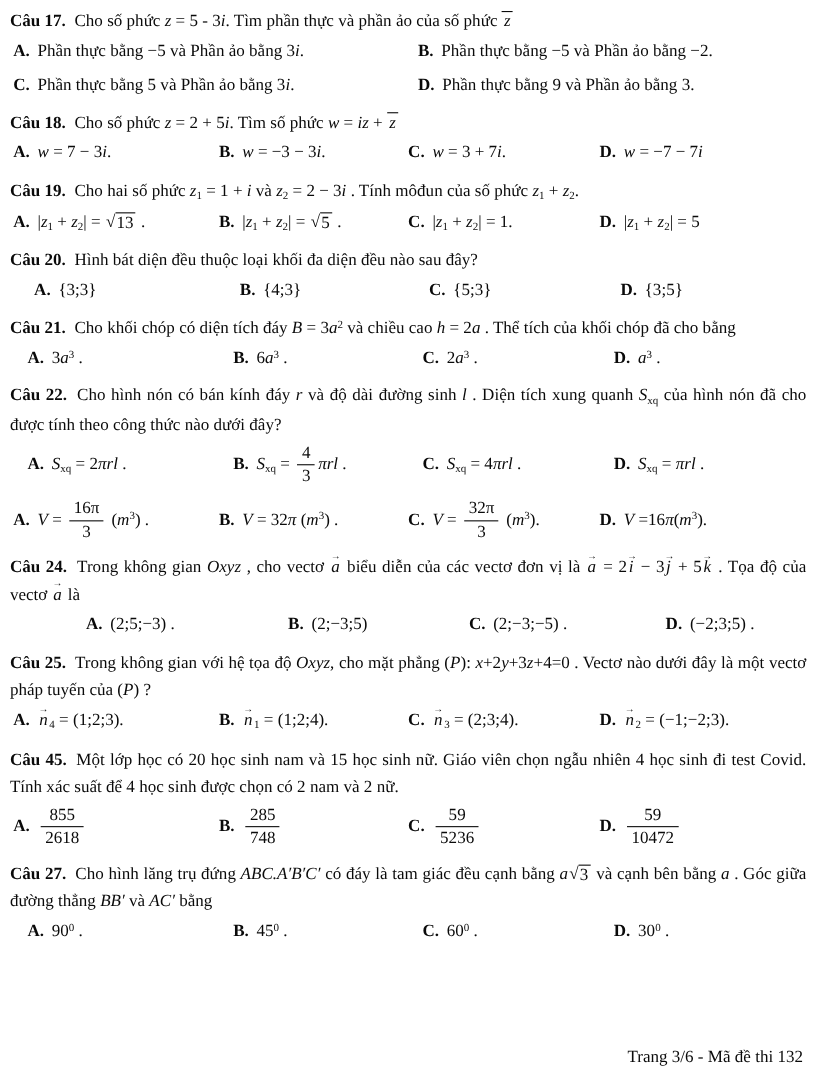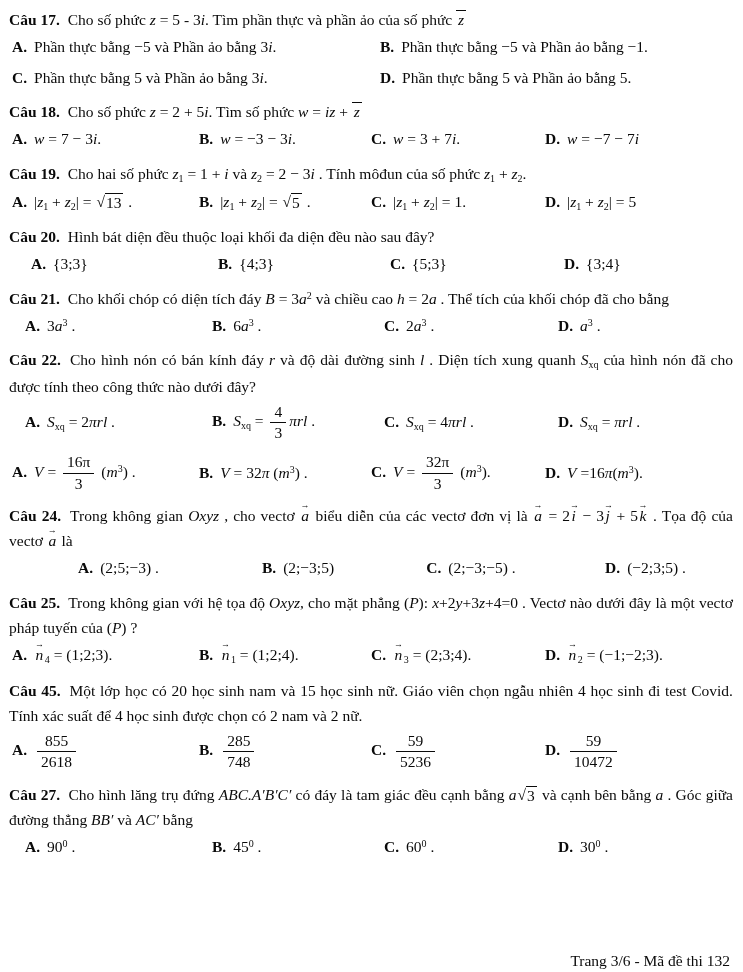--- a/index.html
+++ b/index.html
@@ -35,25 +35,25 @@
 </head>
 <body>
 
 <main>
   <div id="qlist">
   <section class="question">
     <p class="qtext"><b class="qlabel">Câu 17. </b><span class="qbody">Cho số phức <span class="i">z</span> = 5 - 3<span class="i">i</span>. Tìm phần thực và phần ảo của số phức <span class="ov">z</span></span></p>
     <div class="options cols2" style="padding-left: 3px;">
   <span class="option"><b class="okey">A.</b><span class="otext">Phần thực bằng −5 và Phần ảo bằng 3<span class="i">i</span>.</span></span>
 
-  <span class="option"><b class="okey">B.</b><span class="otext">Phần thực bằng −5 và Phần ảo bằng −1.</span></span>
+  <span class="option"><b class="okey">B.</b><span class="otext">Phần thực bằng −5 và Phần ảo bằng −2.</span></span>
 
   <span class="option"><b class="okey">C.</b><span class="otext">Phần thực bằng 5 và Phần ảo bằng 3<span class="i">i</span>.</span></span>
 
-  <span class="option"><b class="okey">D.</b><span class="otext">Phần thực bằng 5 và Phần ảo bằng 5.</span></span>
+  <span class="option"><b class="okey">D.</b><span class="otext">Phần thực bằng 9 và Phần ảo bằng 3.</span></span>
 </div>
   </section>
 
   <section class="question">
     <p class="qtext"><b class="qlabel">Câu 18. </b><span class="qbody">Cho số phức <span class="i">z</span> = 2 + 5<span class="i">i</span>. Tìm số phức <span class="i">w</span> = <span class="i">iz</span> + <span class="ov">z</span></span></p>
     <div class="options cols4" style="padding-left: 3px;">
   <span class="option"><b class="okey">A.</b><span class="otext"><span class="i">w</span> = 7 − 3<span class="i">i</span>.</span></span>
 
   <span class="option"><b class="okey">B.</b><span class="otext"><span class="i">w</span> = −3 − 3<span class="i">i</span>.</span></span>
 
@@ -84,21 +84,21 @@
 
   <section class="question">
     <p class="qtext"><b class="qlabel">Câu 20. </b><span class="qbody">Hình bát diện đều thuộc loại khối đa diện đều nào sau đây?</span></p>
     <div class="options cols4" style="padding-left: 22px;">
   <span class="option"><b class="okey">A.</b><span class="otext">{3;3}</span></span>
 
   <span class="option"><b class="okey">B.</b><span class="otext">{4;3}</span></span>
 
   <span class="option"><b class="okey">C.</b><span class="otext">{5;3}</span></span>
 
-  <span class="option"><b class="okey">D.</b><span class="otext">{3;4}</span></span>
+  <span class="option"><b class="okey">D.</b><span class="otext">{3;5}</span></span>
 </div>
   </section>
 
   <section class="question">
     <p class="qtext"><b class="qlabel">Câu 21. </b><span class="qbody">Cho khối chóp có diện tích đáy <span class="i">B</span> = 3<span class="i">a</span><span class="sup">2</span>  và chiều cao <span class="i">h</span> = 2<span class="i">a</span> . Thể tích của khối chóp đã cho bằng</span></p>
     <div class="options cols4" style="padding-left: 16px;">
   <span class="option"><b class="okey">A.</b><span class="otext">3<span class="i">a</span><span class="sup">3</span> .</span></span>
 
   <span class="option"><b class="okey">B.</b><span class="otext">6<span class="i">a</span><span class="sup">3</span> .</span></span>
 

